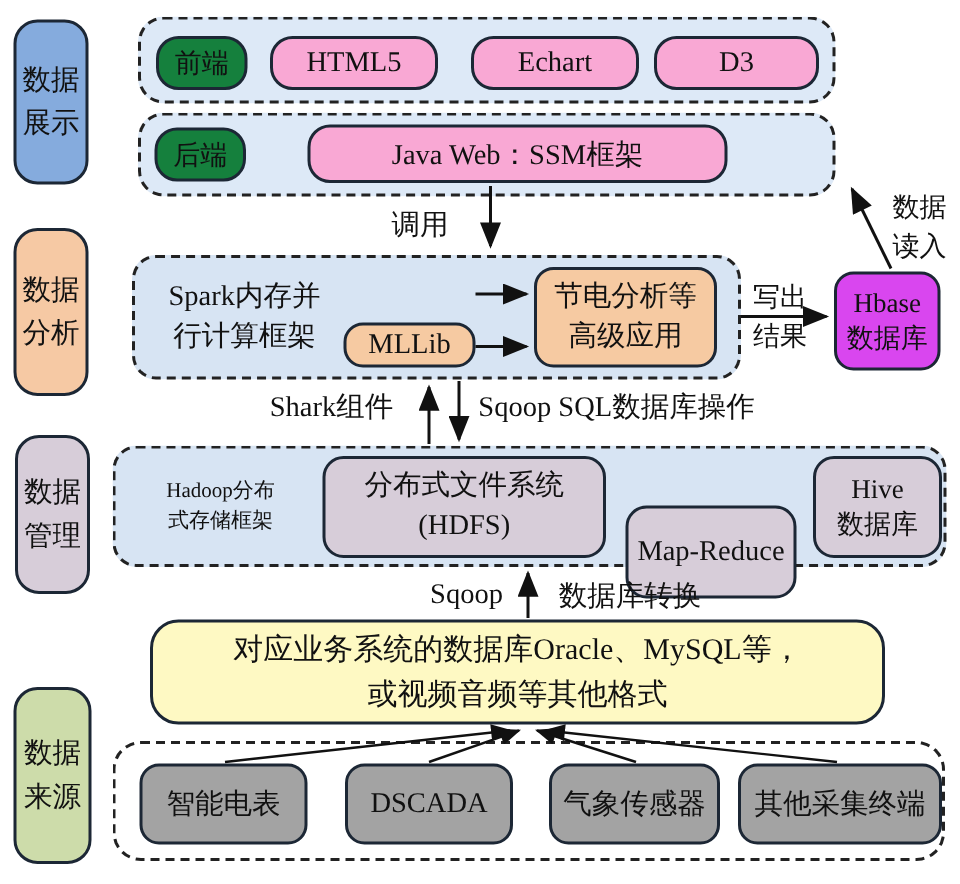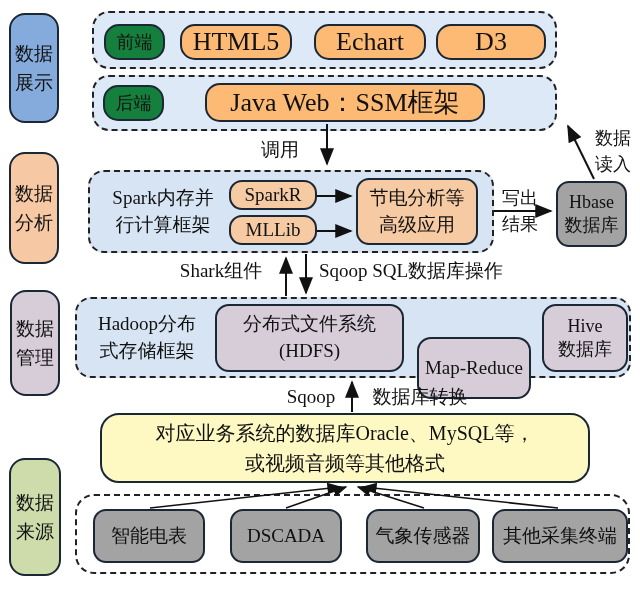--- a/index.html
+++ b/index.html
@@ -16,41 +16,41 @@
   .lbl-display{left:9px;top:13px;width:50px;height:110px;background:#85abdd;}
   .lbl-analysis{left:9px;top:152px;width:50px;height:112px;background:#f6c9a4;}
   .lbl-mgmt{left:10px;top:290px;width:50px;height:106px;background:#d7cdd9;}
   .lbl-source{left:9px;top:458px;width:52px;height:118px;background:#cddcaa;}
   
   .dash1{left:92px;top:11px;width:465px;height:58px;background:#dde9f7;border-radius:17px;}
   .dash2{left:92px;top:75px;width:465px;height:56px;background:#dde9f7;border-radius:17px;}
   .tag{background:#15803d;border-radius:15px;font-size:18px;}
   .tag-frontend{left:104px;top:24px;width:61px;height:36px;}
   .tag-backend{left:103px;top:85px;width:61px;height:36px;}
-  .bluebox{background:#fdba74;border-radius:15px;font-size:26px;}
+  .bluebox{background:#f9a8d4;border-radius:15px;font-size:19px;}
   .box-html5{left:180px;top:24px;width:112px;height:36px;}
   .box-echart{left:314px;top:24px;width:112px;height:36px;}
   .box-d3{left:436px;top:24px;width:110px;height:36px;}
   .box-javaweb{left:205px;top:83px;width:280px;height:39px;}
   
   .dash-analysis{left:88px;top:170px;width:406px;height:83px;background:#d7e4f3;border-radius:16px;}
   .txt-spark{left:97px;top:180px;width:132px;height:64px;font-size:19px;}
   .peach{background:#f6caa2;border-radius:13px;font-size:19px;}
   .box-sparkr{left:229px;top:180px;width:88px;height:30px;}
   .box-mllib{left:229px;top:215px;width:88px;height:30px;}
   .box-app{left:356px;top:178px;width:122px;height:67px;}
-  .box-hbase{left:556px;top:181px;width:71px;height:66px;background:#a3a3a3;border-radius:13px;font-size:18px;line-height:1.3;}
+  .box-hbase{left:556px;top:181px;width:71px;height:66px;background:#d946ef;border-radius:13px;font-size:18px;line-height:1.3;}
   .lbl-write{left:497px;top:184px;width:46px;height:56px;font-size:18px;}
   .lbl-read{left:588px;top:126px;width:50px;height:52px;font-size:18px;}
   .lbl-call{left:244px;top:136px;width:72px;height:28px;font-size:19px;}
   .lbl-shark{left:164px;top:257px;width:114px;height:28px;font-size:19px;}
   .lbl-hivesql{left:314px;top:257px;width:194px;height:28px;font-size:19px;}
   
   .dash-mgmt{left:75px;top:297px;width:556px;height:81px;background:#d7e4f3;border-radius:16px;}
-  .txt-hadoop{left:84px;top:307px;width:126px;height:62px;font-size:19px;}
+  .txt-hadoop{left:84px;top:307px;width:126px;height:62px;font-size:14px;}
   .purple{background:#d7cdd9;border-radius:14px;font-size:19px;}
   .box-hdfs{left:215px;top:304px;width:189px;height:68px;}
   .box-mapreduce{left:417px;top:307px;width:114px;height:62px;margin-top:30px;}
   .box-hive{left:542px;top:304px;width:86px;height:68px;font-size:18px;line-height:1.3;}
   .lbl-sqoop{left:276px;top:384px;width:70px;height:26px;font-size:19px;}
   .lbl-dbconv{left:360px;top:384px;width:120px;height:26px;font-size:19px;}
   
   .box-db{left:100px;top:413px;width:490px;height:70px;background:#fef9c3;border-radius:19px;font-size:20px;line-height:1.5;}
   .dash-source{left:75px;top:494px;width:555px;height:80px;border-radius:19px;background:transparent;}
   .green{background:#a3a3a3;border-radius:13px;font-size:19px;}
@@ -83,21 +83,20 @@
 
   <div class="abs dashed dash2"></div>
   <div class="abs solid tag tag-backend">后端</div>
   <div class="abs solid bluebox box-javaweb">Java Web：SSM框架</div>
 
   <div class="abs lbl-call">调用</div>
 
   <div class="abs dashed dash-analysis"></div>
   <div class="abs txt-spark ml">Spark内存并
 行计算框架</div>
-  <div class="abs solid peach box-sparkr">SparkR</div>
   <div class="abs solid peach box-mllib">MLLib</div>
   <div class="abs solid peach box-app ml">节电分析等
 高级应用</div>
   <div class="abs lbl-write ml">写出
 结果</div>
   <div class="abs solid box-hbase ml">Hbase
 数据库</div>
   <div class="abs lbl-read ml">数据
 读入</div>
 

